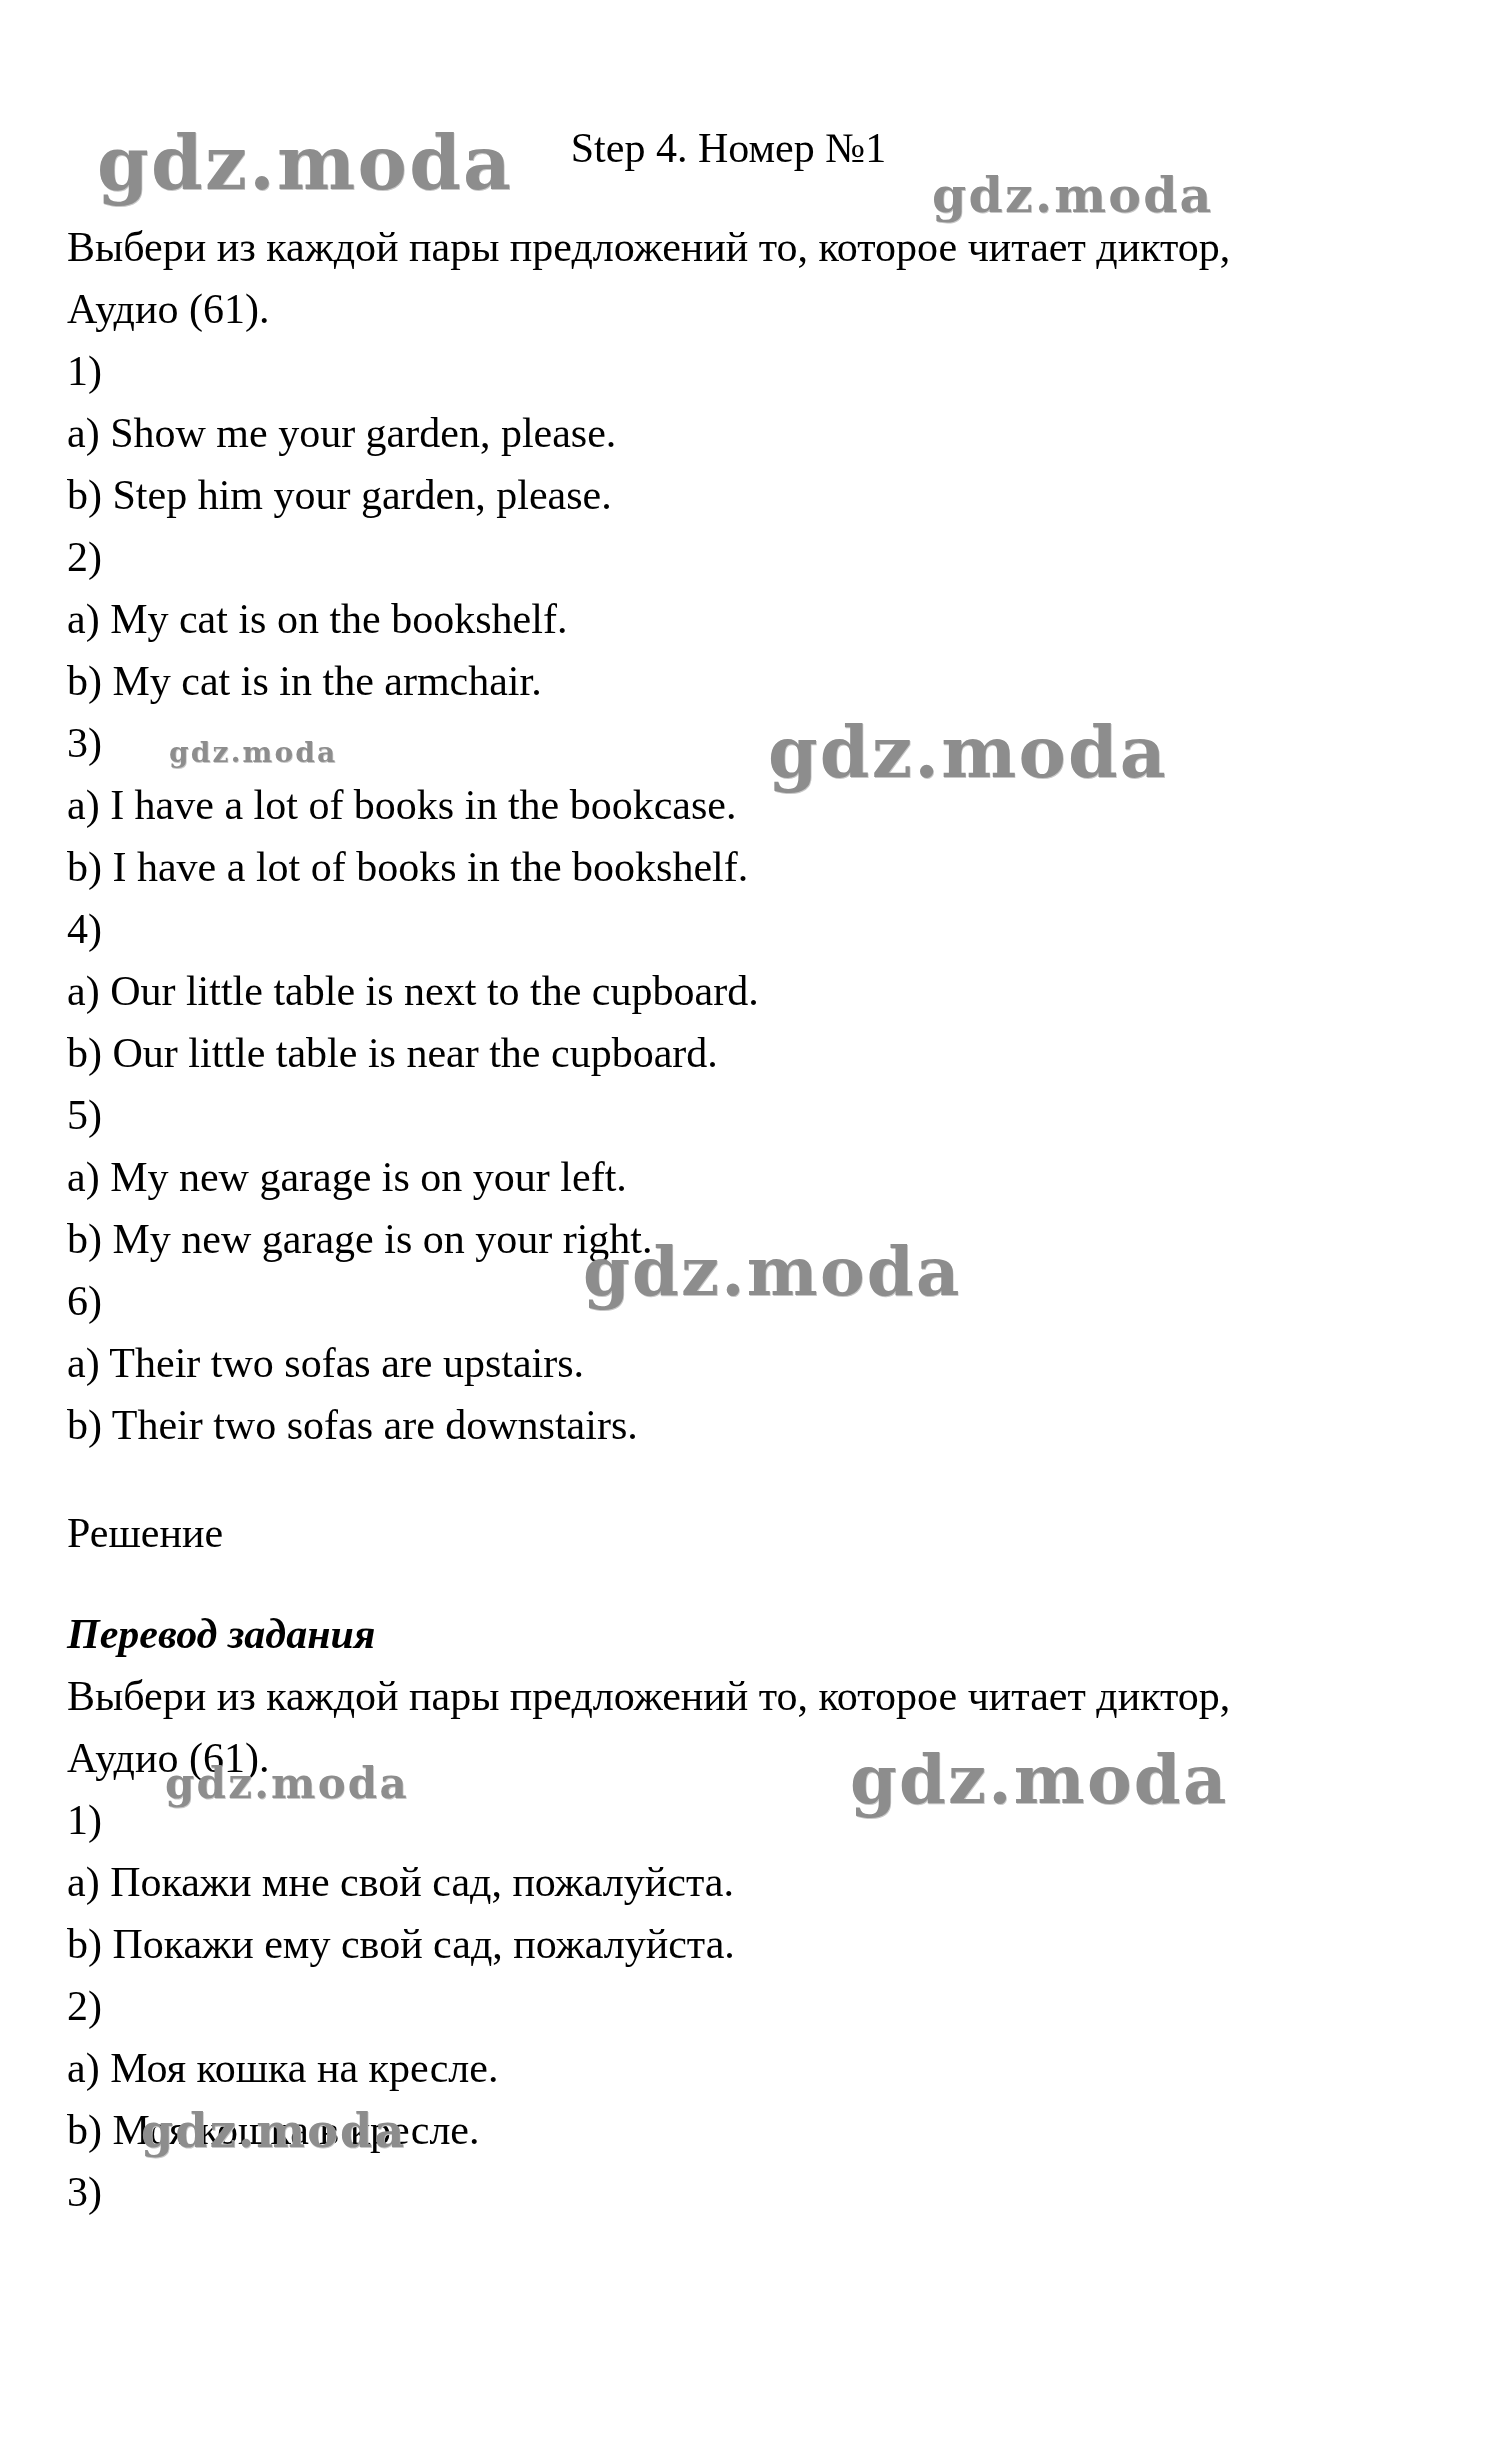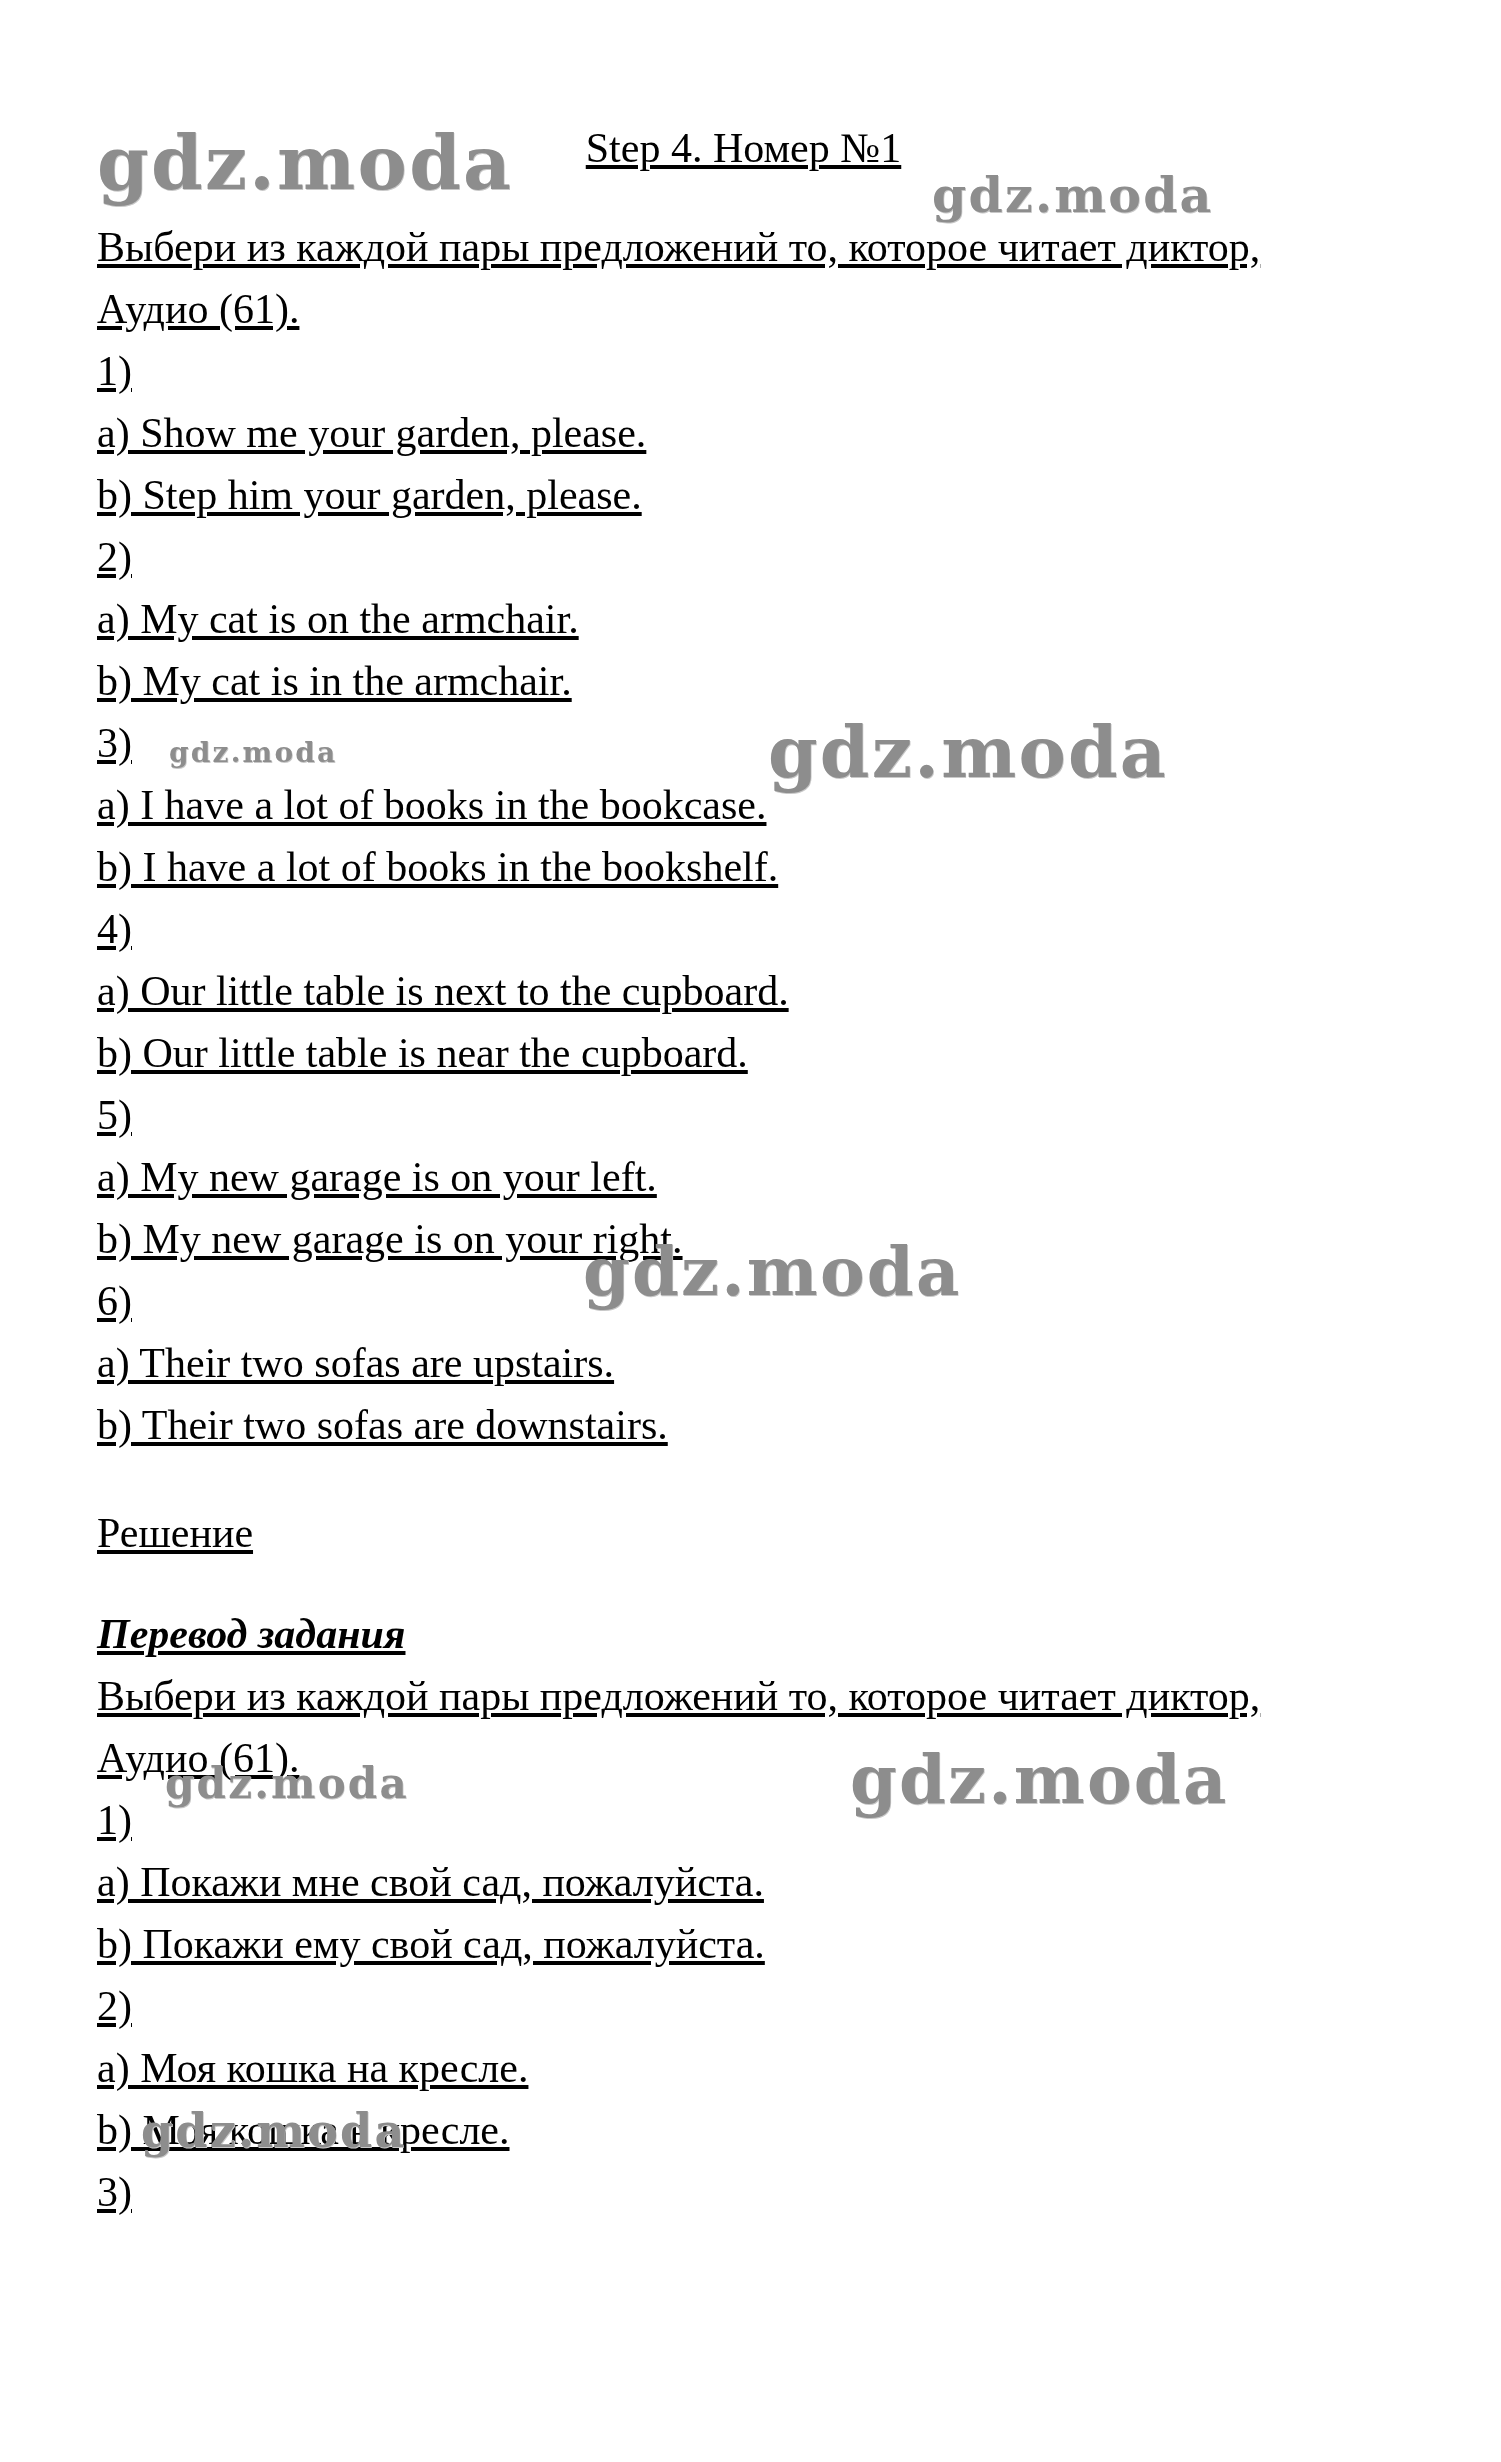--- a/index.html
+++ b/index.html
@@ -7,21 +7,21 @@
     position: relative;
     width: 1501px;
     height: 2462px;
     background: #ffffff;
     font-family: "Liberation Serif", serif;
     font-size: 42px;
     color: #000000;
     overflow: hidden;
     margin-top: 46px;
   }
-  .content { padding: 71px 111px 0 97px; text-decoration: underline; }
+  .content { padding: 71px 111px 0 67px; }
   .line { line-height: 62px; white-space: nowrap; }
   .title { text-align: center; line-height: 62px; margin-bottom: 37px; }
   .heading-solution { text-align: left; line-height: 62px; margin-top: 46px; }
   .subheading { font-weight: bold; font-style: italic; margin-top: 39px; }
 
   .wm {
     position: absolute;
     font-family: "DejaVu Serif", serif;
     font-weight: bold;
     color: #8d8d8d;
@@ -58,21 +58,21 @@
     <div class="title">Step 4. Номер №1</div>
 
     <div class="line">Выбери из каждой пары предложений то, которое читает диктор,</div>
     <div class="line">Аудио (61).</div>
 
     <div class="line">1)</div>
     <div class="line">a) Show me your garden, please.</div>
     <div class="line">b) Step him your garden, please.</div>
 
     <div class="line">2)</div>
-    <div class="line">a) My cat is on the armchair.</div>
+    <div class="line">a) My cat is on the bookshelf.</div>
     <div class="line">b) My cat is in the armchair.</div>
 
     <div class="line">3)</div>
     <div class="line">a) I have a lot of books in the bookcase.</div>
     <div class="line">b) I have a lot of books in the bookshelf.</div>
 
     <div class="line">4)</div>
     <div class="line">a) Our little table is next to the cupboard.</div>
     <div class="line">b) Our little table is near the cupboard.</div>
 

